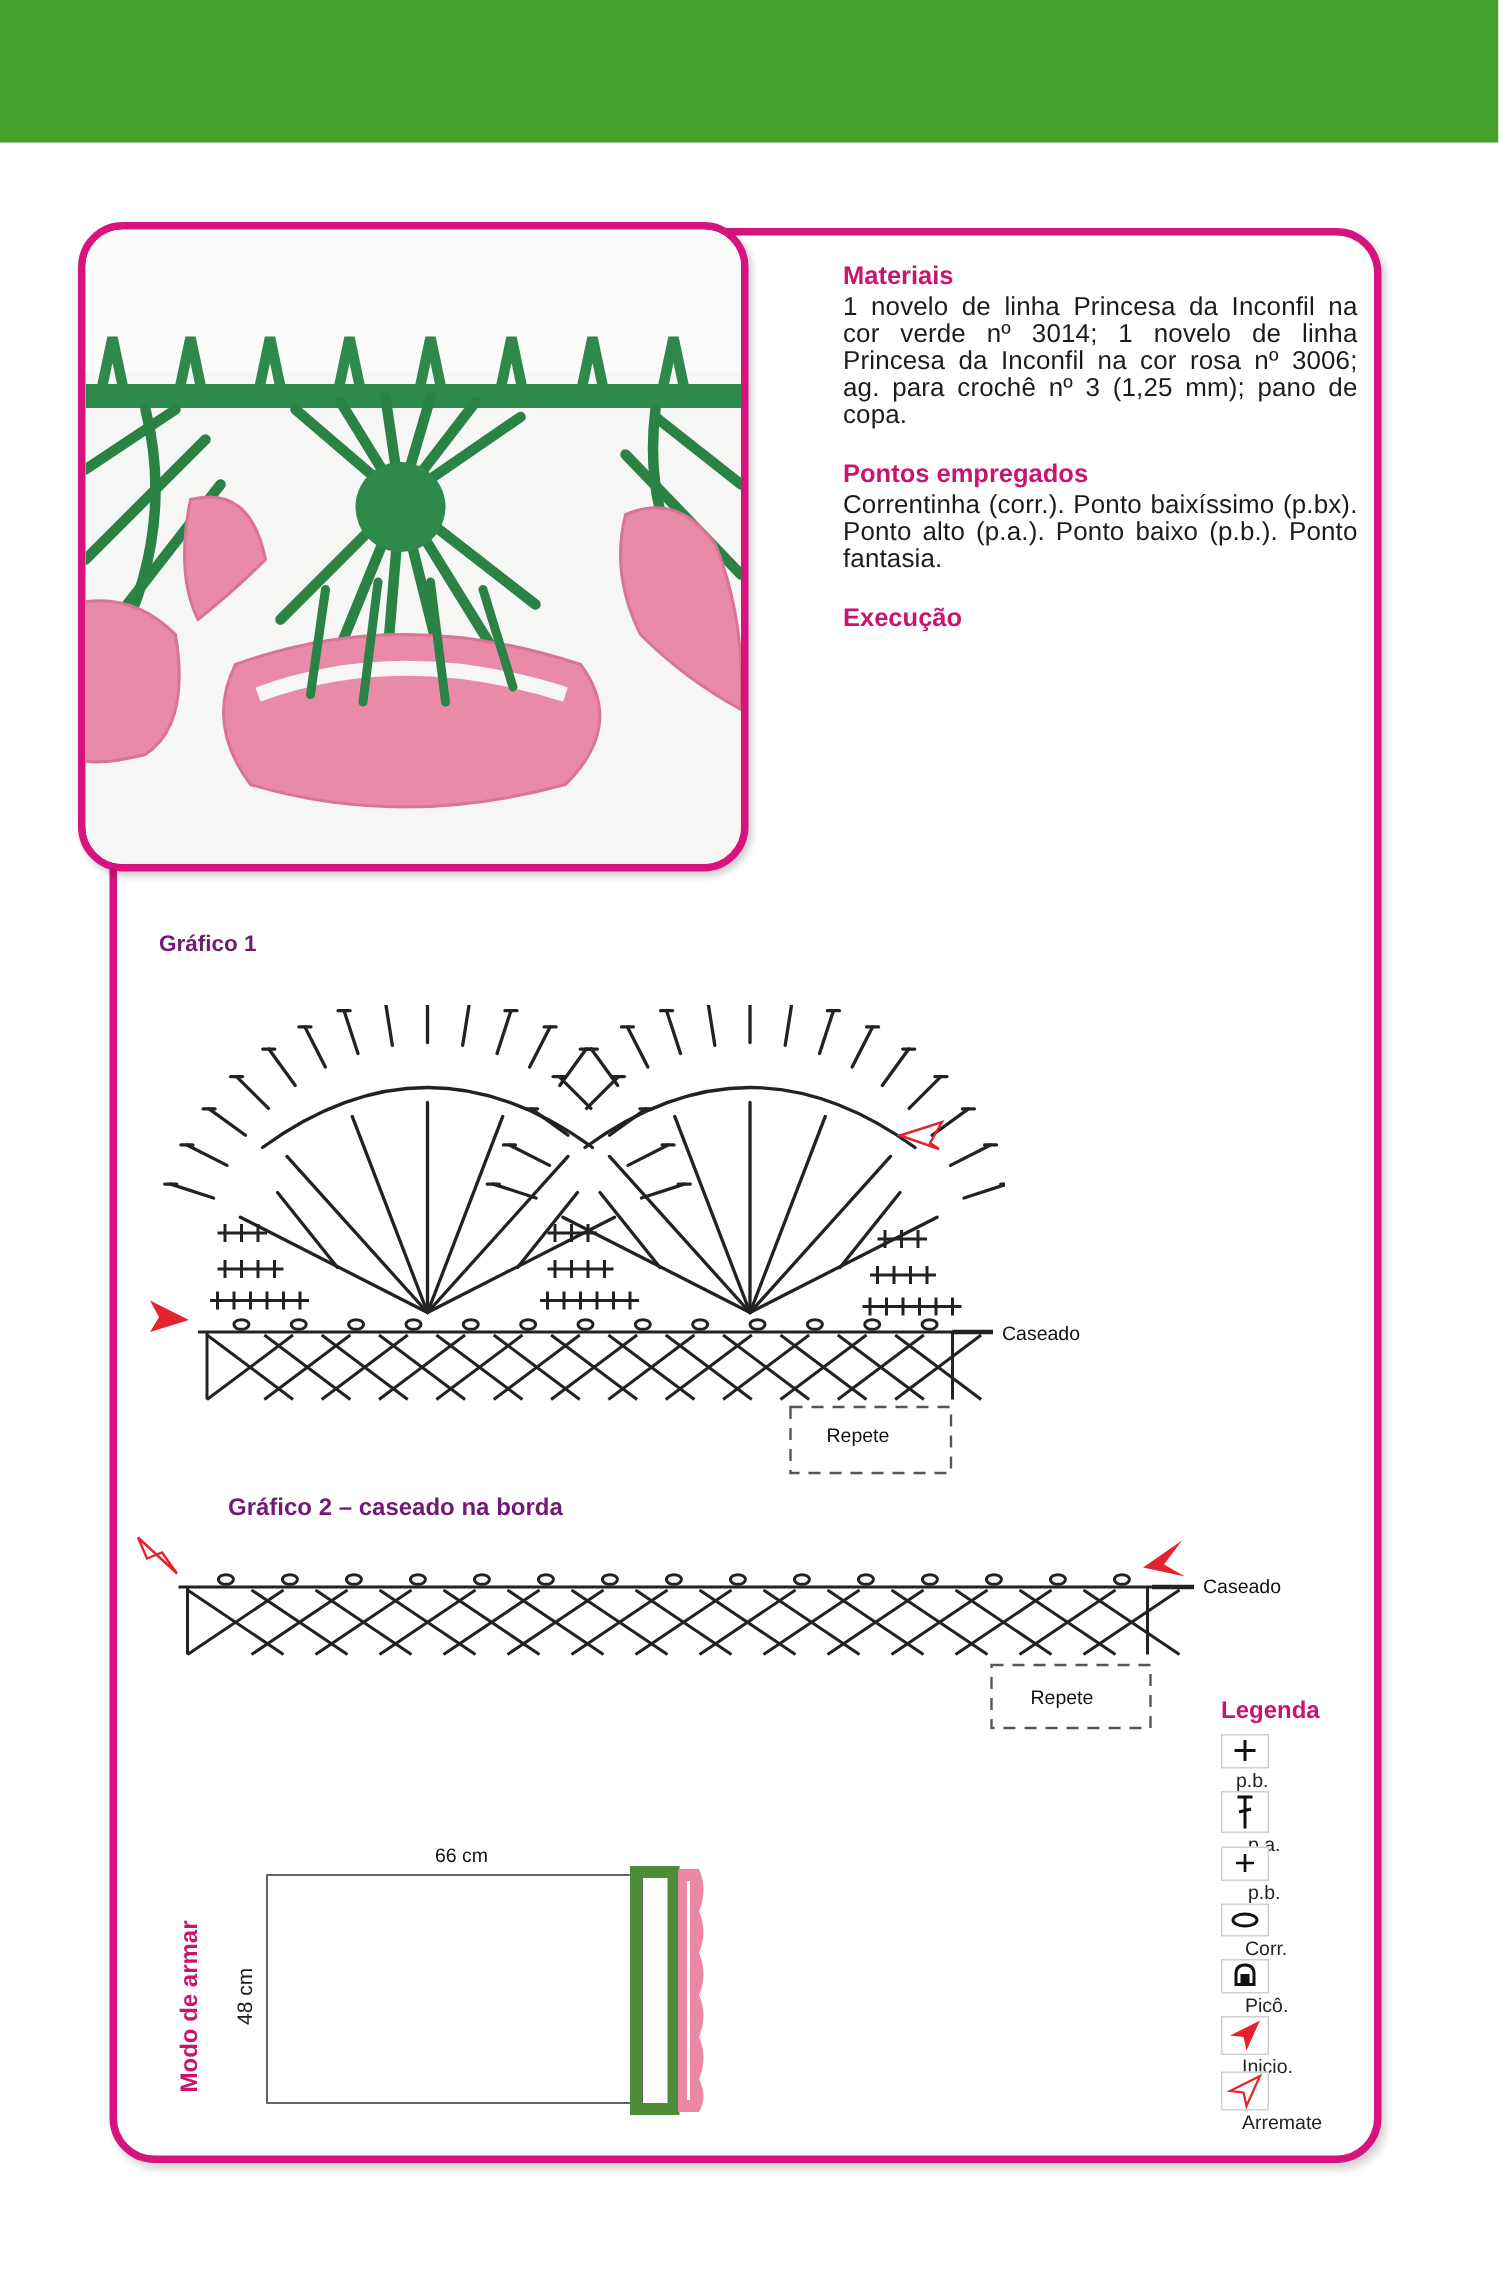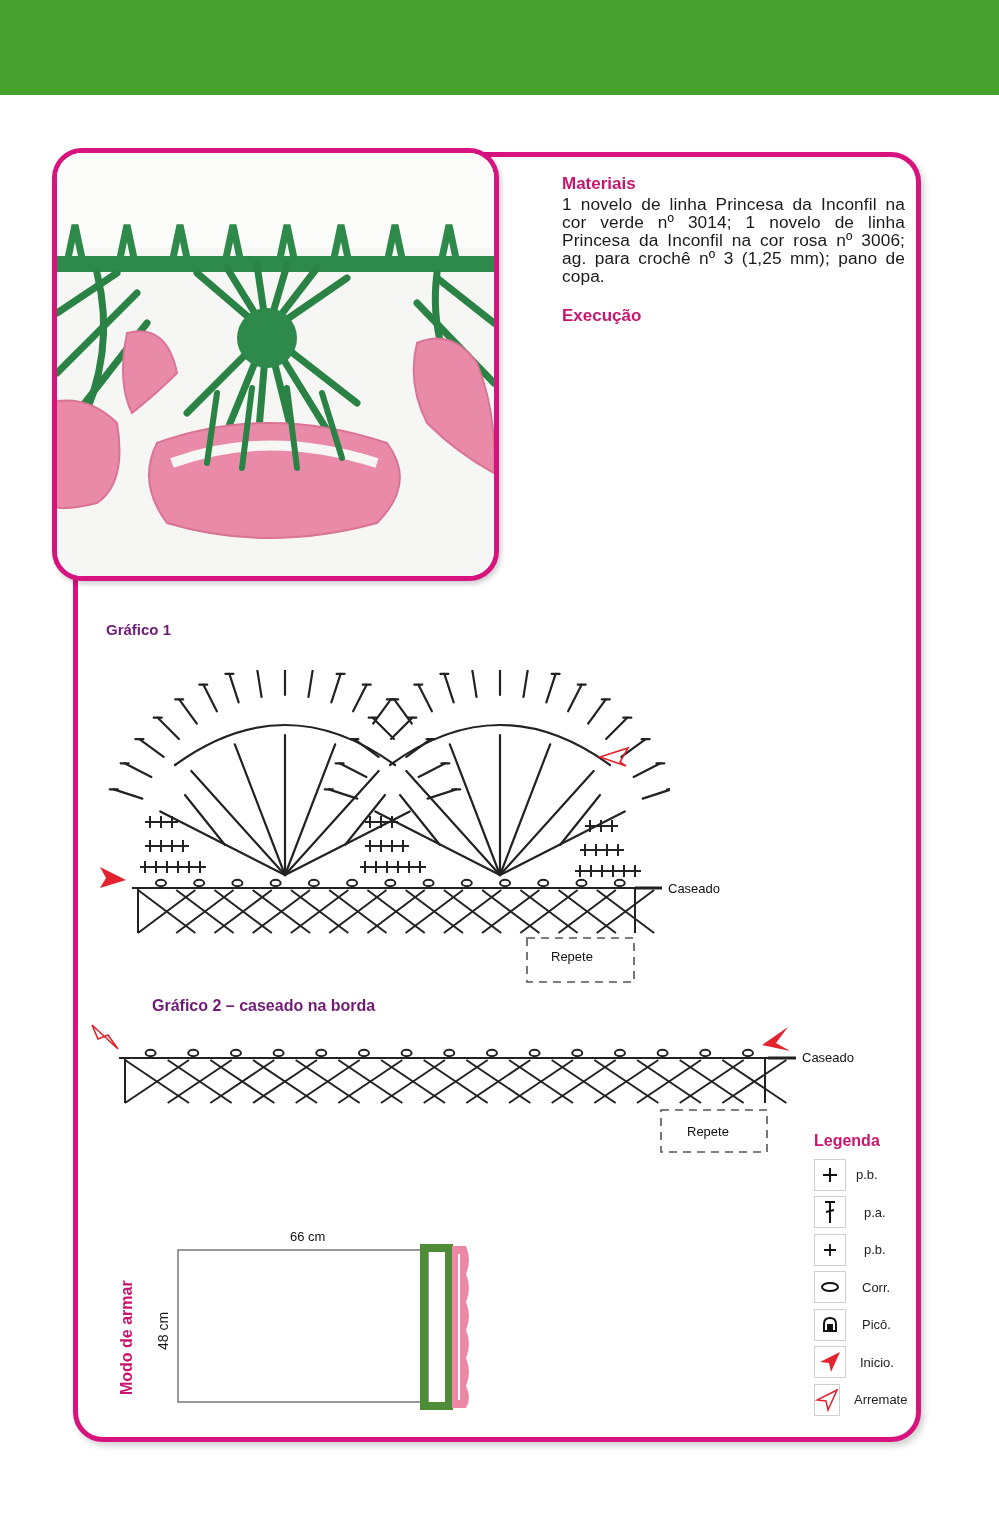--- a/index.html
+++ b/index.html
@@ -22,21 +22,21 @@
   .section-title { color: #c8166f; font-weight: bold; font-size: 17px; font-family: "Liberation Sans", sans-serif; line-height: 22px; }
   .section-body { font-size: 17.3px; line-height: 18px; font-family: "Liberation Sans", sans-serif; color: #1b1b1b; text-align: justify; letter-spacing: 0.1px; }
   .section { margin-bottom: 20px; margin-left: 32px; }
 
   .label-pink { position: absolute; color: #701a75; font-weight: bold; font-family: "Liberation Sans", sans-serif; }
   .chart-svg { position: absolute; }
   .small-text { position: absolute; font-family: "Liberation Sans", sans-serif; font-size: 13px; color: #111; }
 
   .legend { position: absolute; left: 786px; top: 1132px; width: 120px; padding-left: 28px; }
   .legend-title { color: #c8166f; font-weight: bold; font-size: 16px; font-family: "Liberation Sans", sans-serif; margin-bottom: 6px; }
-  .legend-row { display: flex; align-items: center; height: 37.5px; }
+  .legend-row { display: flex; align-items: flex-start; height: 37.5px; flex-direction: column; }
   .legend-box { width: 32px; height: 32px; border: 1px solid #d0d0d0; background: #fff; display:flex; align-items:center; justify-content:center; }
   .legend-label { font-size: 13px; color: #222; font-family: "Liberation Sans", sans-serif; margin-left: 10px; }
 
   .modo-label { position: absolute; left: 118px; top: 1395px; transform: rotate(-90deg); transform-origin: left top;
                 color: #c8166f; font-weight: bold; font-size: 16px; font-family: "Liberation Sans", sans-serif; white-space: nowrap; }
   .dim-48 { position: absolute; left: 155px; top: 1350px; transform: rotate(-90deg); transform-origin: left top;
             font-size: 14px; font-family: "Liberation Sans", sans-serif; white-space: nowrap; }
 </style>
 </head>
 <body>
@@ -98,20 +98,24 @@
         <path d="M230 235 L240 315"></path>
         <path d="M265 240 L285 305"></path>
     </g>
   </svg>
 </div>
 
 <div class="text-col">
   <div class="section">
     <div class="section-title">Materiais</div>
     <div class="section-body">1 novelo de linha Princesa da Inconfil na cor verde nº 3014; 1 novelo de linha Princesa da Inconfil na cor rosa nº 3006; ag. para crochê nº 3 (1,25 mm); pano de copa.</div>
+  </div>
+  <div class="section">
+    <div class="section-title">Pontos empregados</div>
+    <div class="section-body">Correntinha (corr.). Ponto baixíssimo (p.bx). Ponto alto (p.a.). Ponto baixo (p.b.). Ponto fantasia.</div>
   </div>
   <div class="section">
     <div class="section-title">Execução</div>
   </div>
 </div>
 
 <div class="label-pink" style="left:106px; top:621px; font-size:15px;">Gráfico 1</div>
 
 <svg class="chart-svg" id="g1" style="left:90px; top:670px;" width="580" height="320">
   <g id="g1-fans" stroke="#222" stroke-width="2.2" fill="none" stroke-linecap="round">

